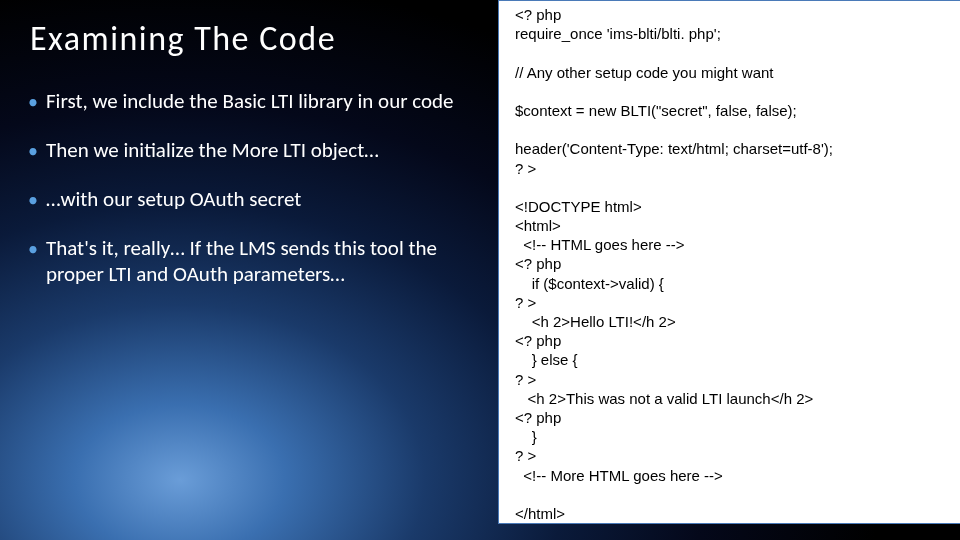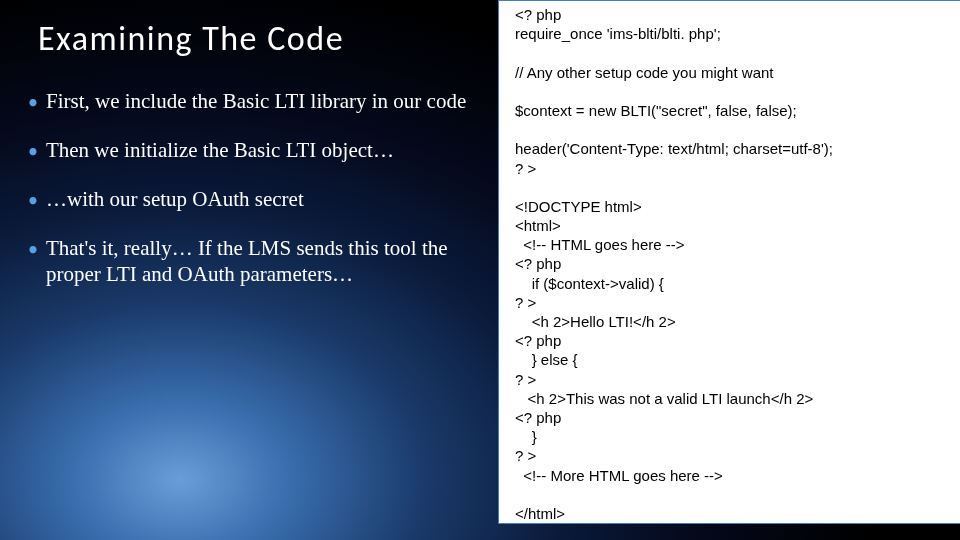--- a/index.html
+++ b/index.html
@@ -9,21 +9,21 @@
     background: radial-gradient(ellipse 700px 500px at 180px 480px,
                 #6a9dd8 0%, #3a6fb0 15%, #1a3a6a 35%, #0a1a3a 55%, #04081a 75%, #000000 100%);
     position: relative;
     color: #ffffff;
   }
   .slide {
     width: 960px; height: 540px; position: relative;
   }
   .title {
     position: absolute;
-    top: 18px; left: 38px;
+    top: 18px; left: 30px;
     font-size: 34px;
     font-weight: 300;
     letter-spacing: 1.5px;
     color: #ffffff;
   }
   .bullets {
     position: absolute;
     top: 88px; left: 28px;
     width: 440px;
   }
@@ -35,21 +35,21 @@
     line-height: 1.25;
     color: #ffffff;
   }
   .bullet .dot {
     color: #5aa0e0;
     font-size: 20px;
     margin-right: 8px;
     margin-top: 2px;
     flex-shrink: 0;
   }
-  .bullet .text { flex: 1; font-family: Liberation Serif, serif; }
+  .bullet .text { flex: 1; }
   .code-box {
     position: absolute;
     top: 0; right: 0;
     width: 462px; height: 524px;
     background: #ffffff;
     border: 1px solid #4a7ab8;
     border-right: none;
     color: #000000;
     font-family: Arial, Helvetica, sans-serif;
     font-size: 15px;
@@ -65,21 +65,21 @@
 
   <div class="title">Examining The Code</div>
 
   <div class="bullets">
     <div class="bullet">
       <span class="dot">•</span>
       <span class="text">First, we include the Basic LTI library in our code</span>
     </div>
     <div class="bullet">
       <span class="dot">•</span>
-      <span class="text">Then we initialize the Basic LTI object…</span>
+      <span class="text">Then we initialize the More LTI object…</span>
     </div>
     <div class="bullet">
       <span class="dot">•</span>
       <span class="text">…with our setup OAuth secret</span>
     </div>
     <div class="bullet">
       <span class="dot">•</span>
       <span class="text">That's it, really… If the LMS sends this tool the proper LTI and OAuth parameters…</span>
     </div>
   </div>

